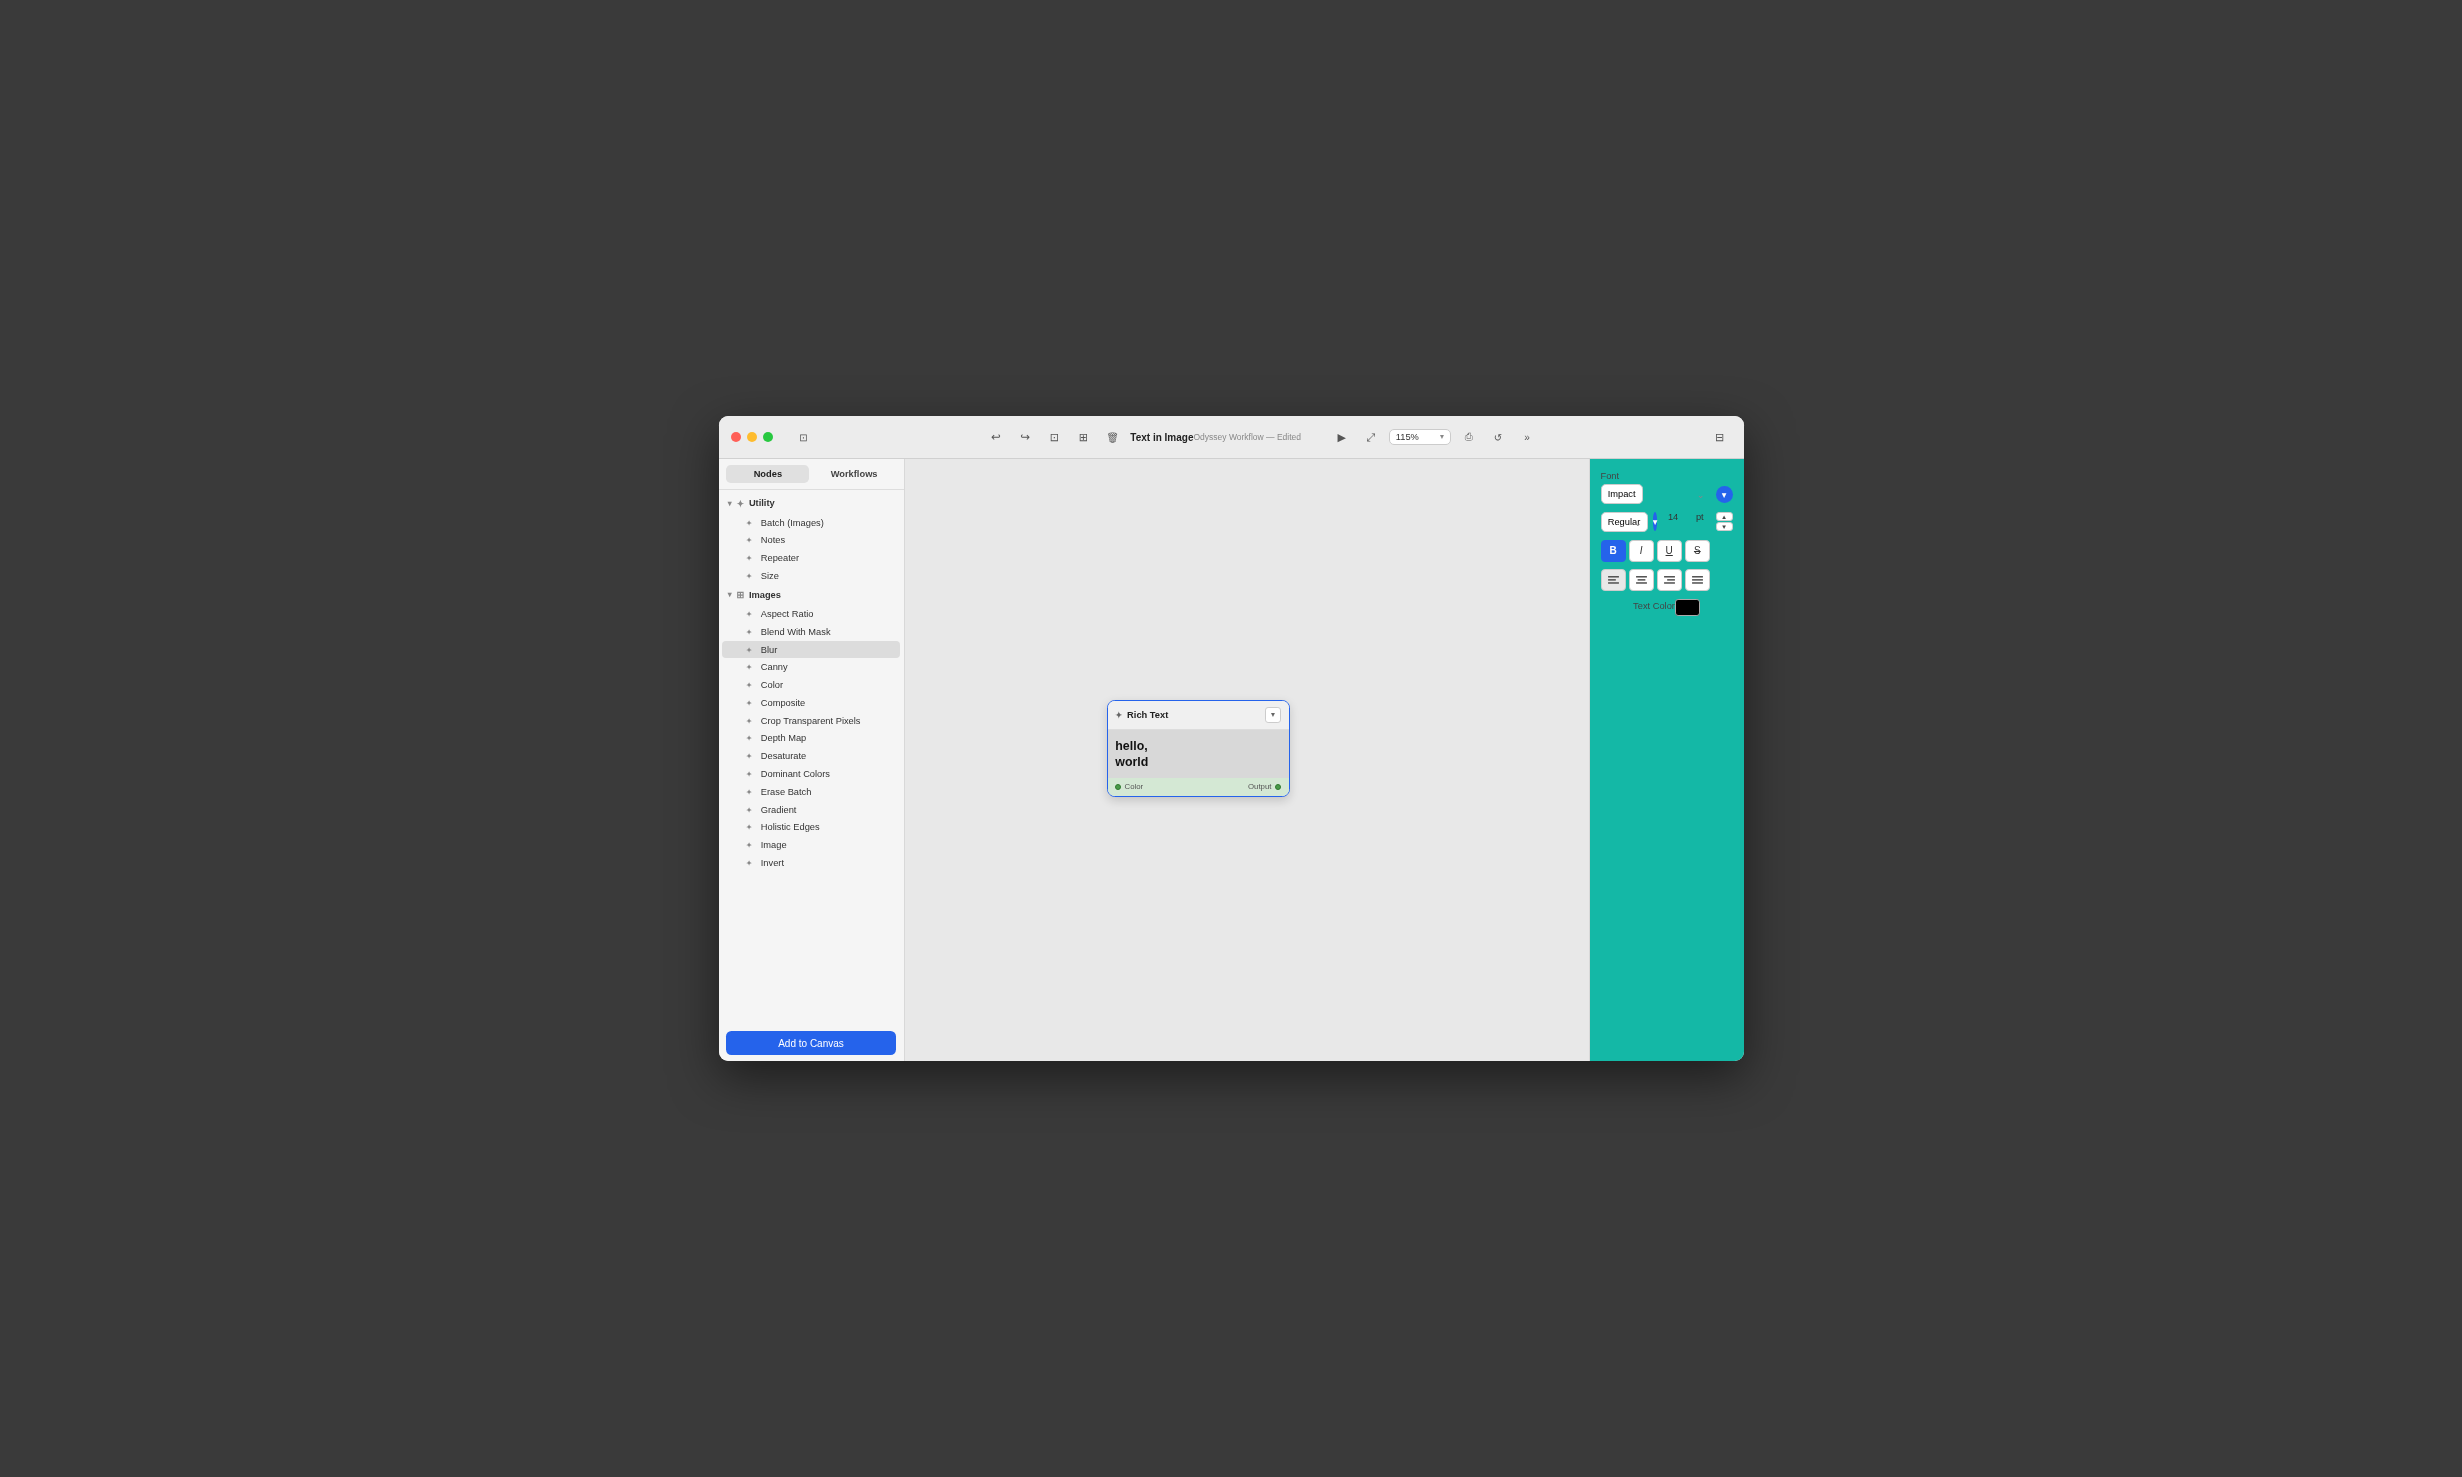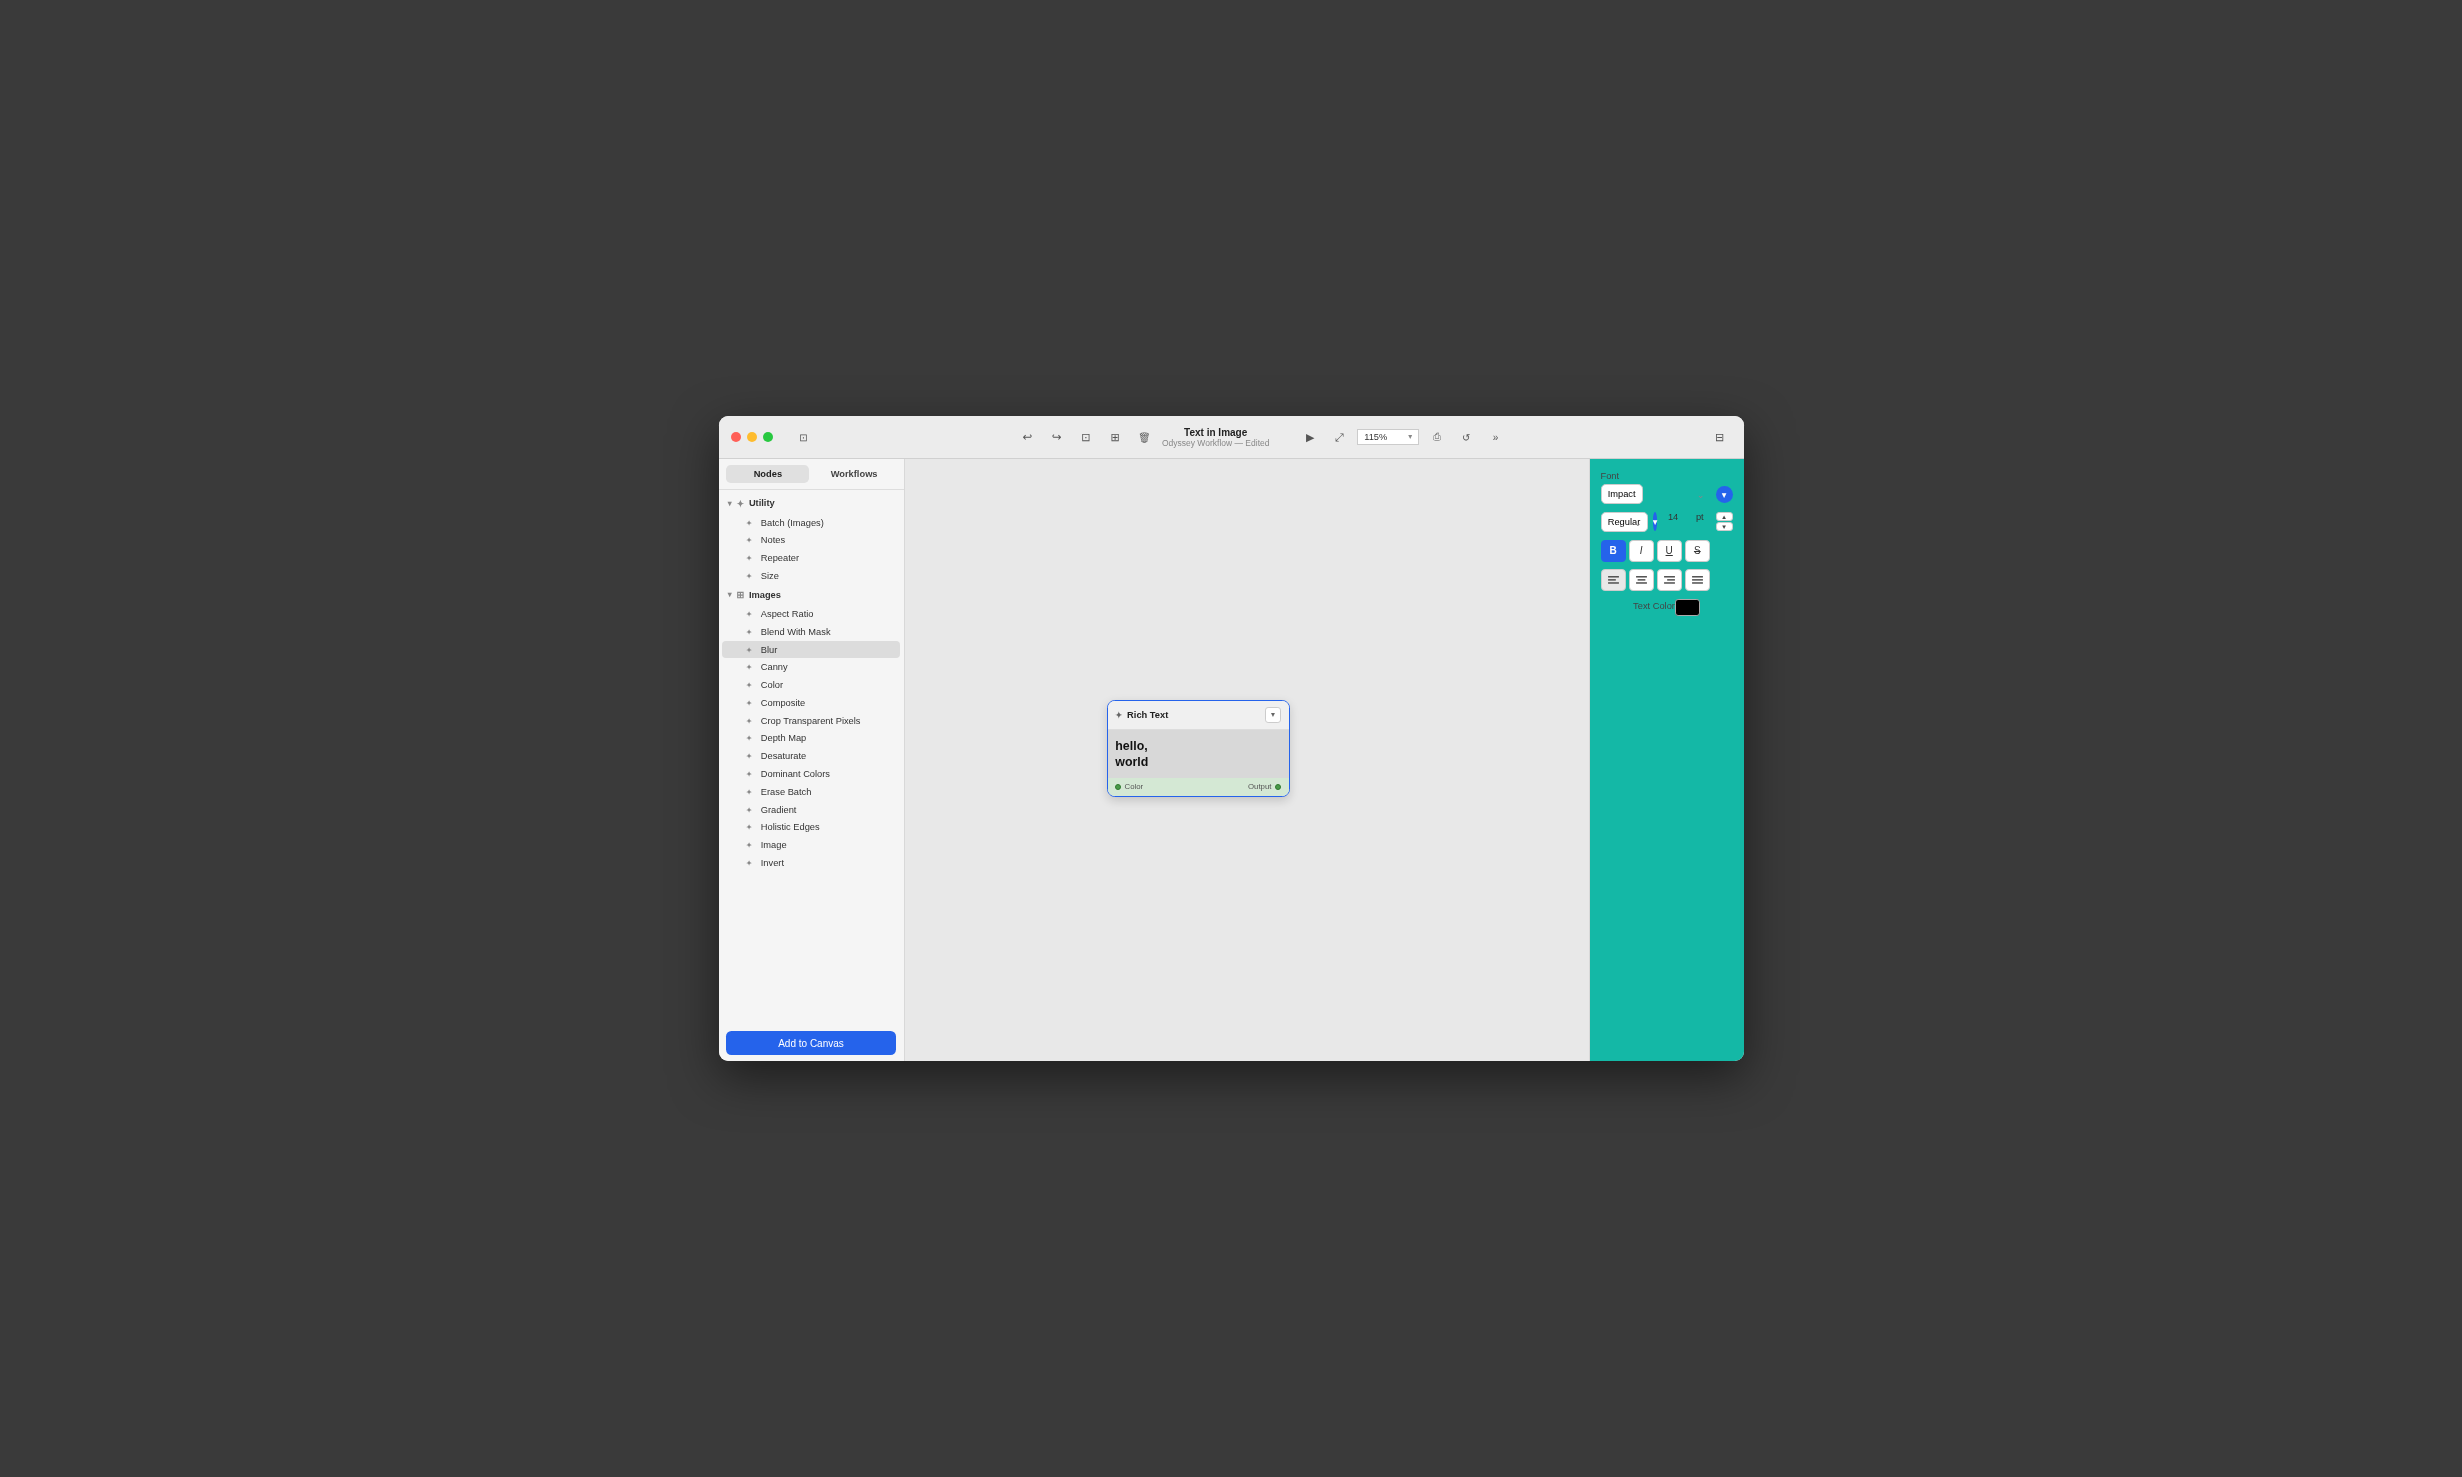--- a/index.html
+++ b/index.html
@@ -41,21 +41,20 @@
     .tl-green { width: 10px; height: 10px; border-radius: 50%; background: #28c840; }
     .titlebar-center {
       flex: 1;
       display: flex;
       align-items: center;
       justify-content: center;
       gap: 6.2px;
     }
     .titlebar-title-block {
       display: flex;
-      flex-direction: column;
       align-items: center;
       margin-right: 23px;
     }
     .titlebar-title {
       font-size: 10px;
       font-weight: 600;
       color: #222;
     }
     .titlebar-subtitle {
       font-size: 8.5px;
@@ -73,21 +72,21 @@
       border-radius: 3.9px;
       color: #555;
       font-size: 11.7px;
     }
     .zoom-control {
       display: flex;
       align-items: flex-start;
       gap: 21px;
       background: white;
       border: 0.8px solid #ccc;
-      border-radius: 0;
+      border-radius: 5px;
       padding: 2.3px 6.2px;
       font-size: 9.3px;
       color: #333;
       cursor: pointer;
     }
     
     .main-layout {
       display: flex;
       flex: 1;
       overflow: hidden;

